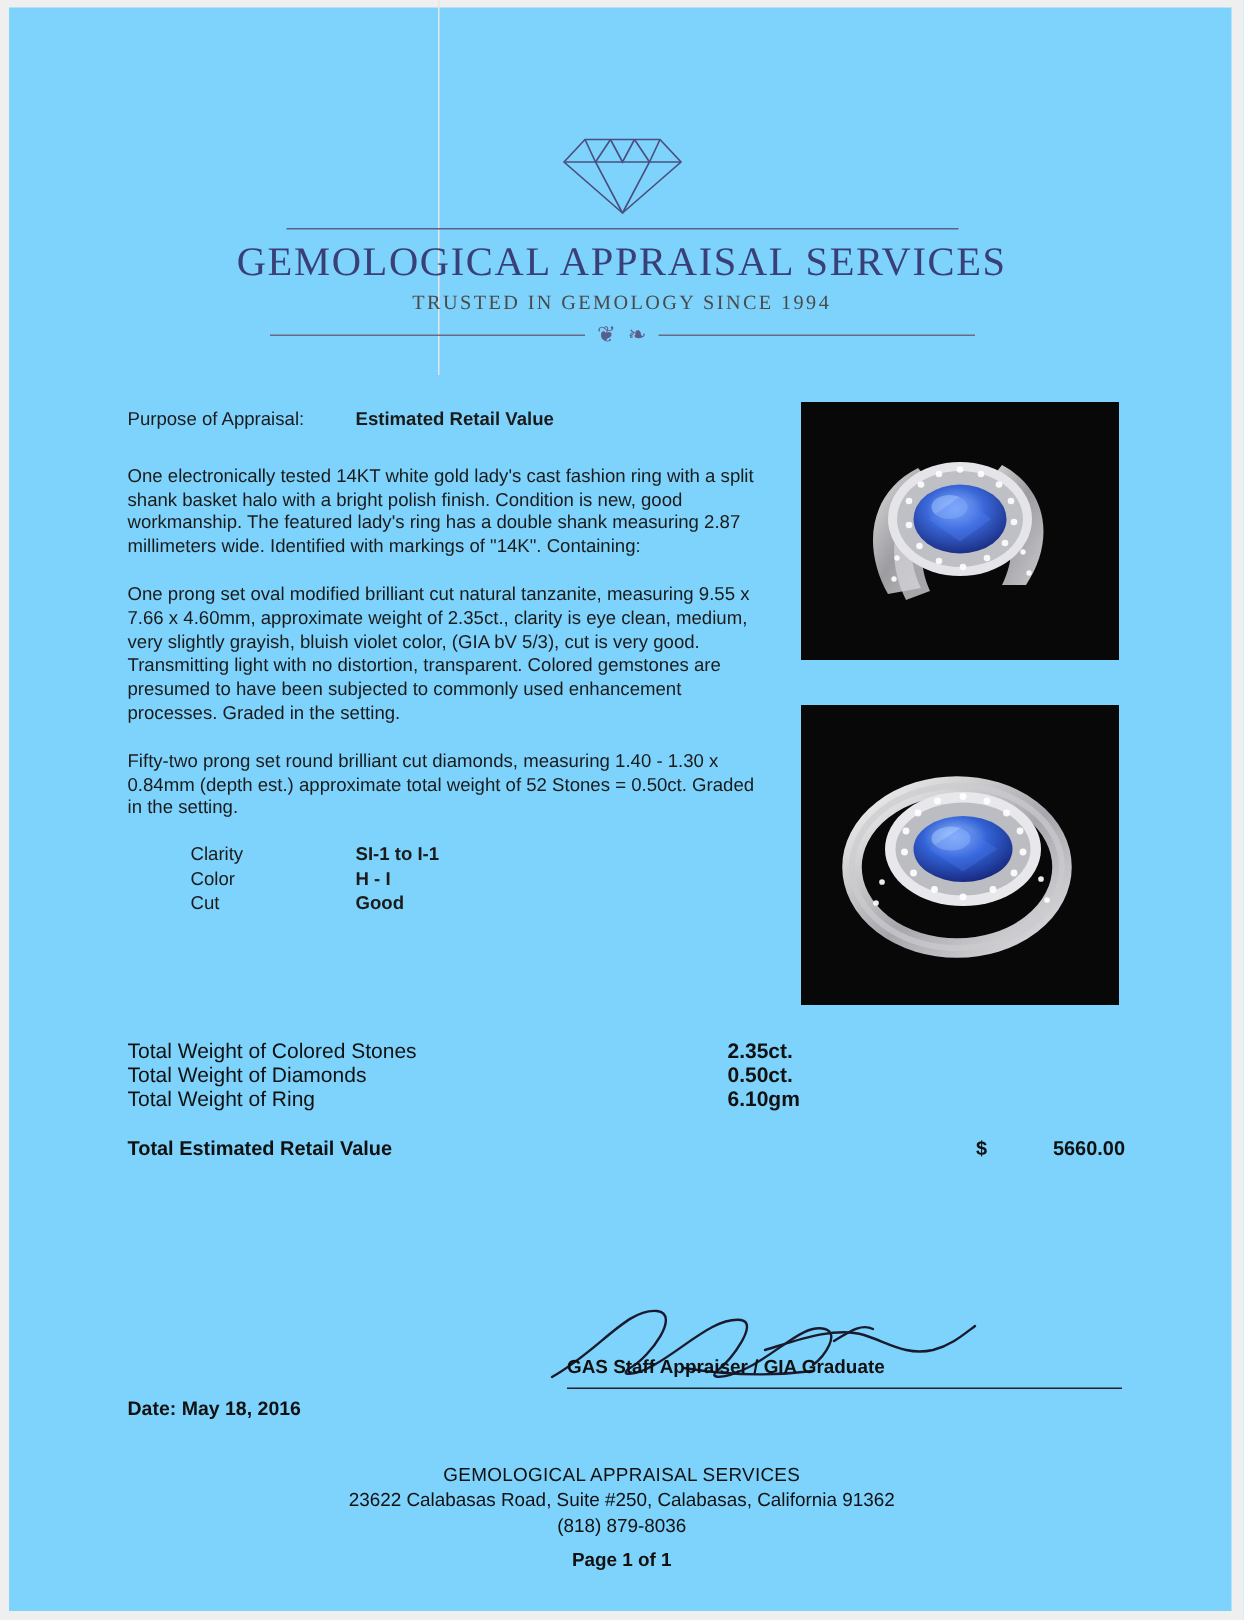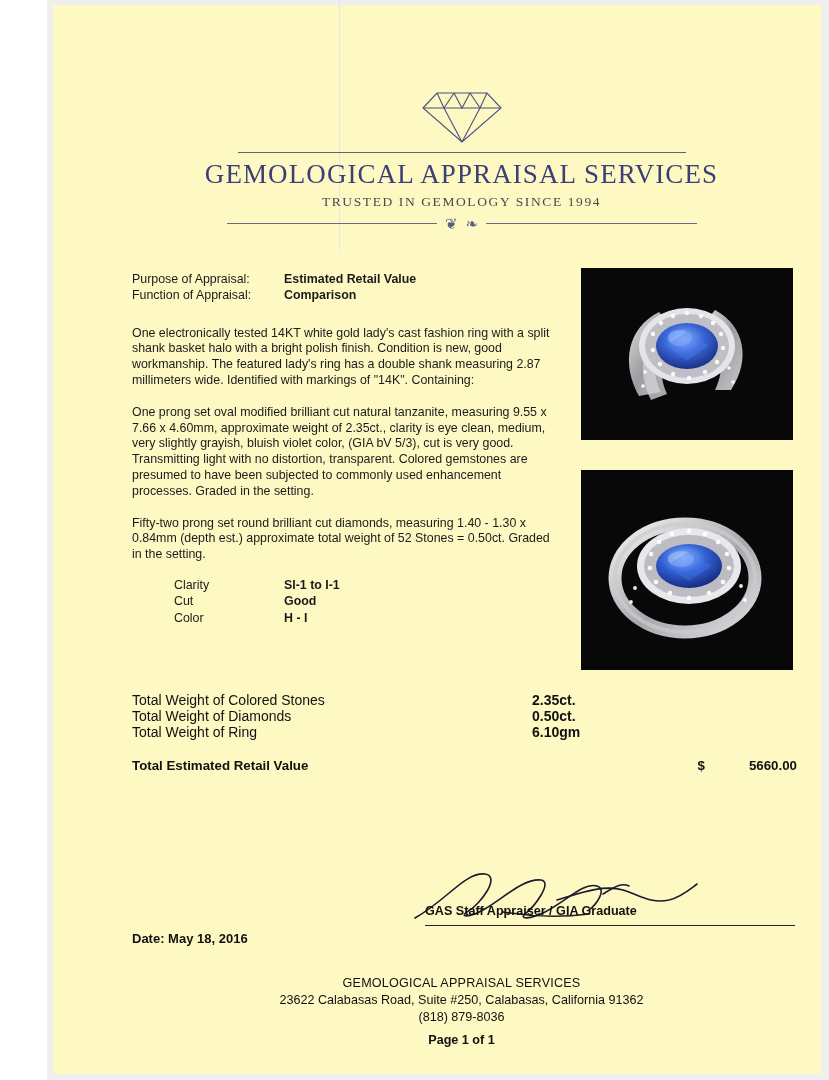--- a/index.html
+++ b/index.html
@@ -12,22 +12,21 @@
     height: 1080px;
     position: relative;
     font-family: "Liberation Sans", sans-serif;
     color: #111111;
     overflow: hidden;
   }
 
   .page {
     position: absolute;
     inset: 0;
-    background: #fef9c3;
-    margin-left: 47px;
+    background: #7dd3fc;
   }
 
   
   .header {
     position: absolute;
     top: 88px;
     left: 0;
     width: 829px;
     text-align: center;
   }
@@ -250,41 +249,37 @@
       <div class="rule-line"></div>
     </div>
   </div>
 
   <div class="body-col">
 
     <div class="kv-row">
       <div class="kv-label">Purpose of Appraisal:</div>
       <div class="kv-value">Estimated Retail Value</div>
     </div>
-    <div class="kv-row">
-      <div class="kv-label">Function of Appraisal:</div>
-      <div class="kv-value">Comparison</div>
-    </div>
 
     <div class="para first">One electronically tested 14KT white gold lady's cast fashion ring with a split shank basket halo with a bright polish finish. Condition is new, good workmanship. The featured lady's ring has a double shank measuring 2.87 millimeters wide. Identified with markings of "14K".  Containing:</div>
     <div class="para">One prong set oval modified brilliant cut natural tanzanite, measuring 9.55 x 7.66 x 4.60mm, approximate weight of 2.35ct., clarity is eye clean, medium, very slightly grayish, bluish violet color, (GIA bV 5/3), cut is very good. Transmitting light with no distortion, transparent. Colored gemstones are presumed to have been subjected to commonly used enhancement processes. Graded in the setting.</div>
     <div class="para">Fifty-two prong set round brilliant cut diamonds, measuring 1.40 - 1.30 x 0.84mm (depth est.) approximate total weight of 52 Stones = 0.50ct. Graded in the setting.</div>
 
     <div class="spec-table">
       <div class="spec-row">
         <div class="spec-label">Clarity</div>
         <div class="spec-value">SI-1 to I-1</div>
       </div>
       <div class="spec-row">
+        <div class="spec-label">Color</div>
+        <div class="spec-value">H - I</div>
+      </div>
+      <div class="spec-row">
         <div class="spec-label">Cut</div>
         <div class="spec-value">Good</div>
-      </div>
-      <div class="spec-row">
-        <div class="spec-label">Color</div>
-        <div class="spec-value">H - I</div>
       </div>
     </div>
   </div>
 
   <div class="photo photo-1">
     <div class="ring-wrap">
       <svg width="212" height="172" viewBox="0 0 212 172">
         <defs>
           <radialGradient id="gemA" cx="45%" cy="35%" r="70%">
             <stop offset="0%" stop-color="#8fb7ff"></stop>

